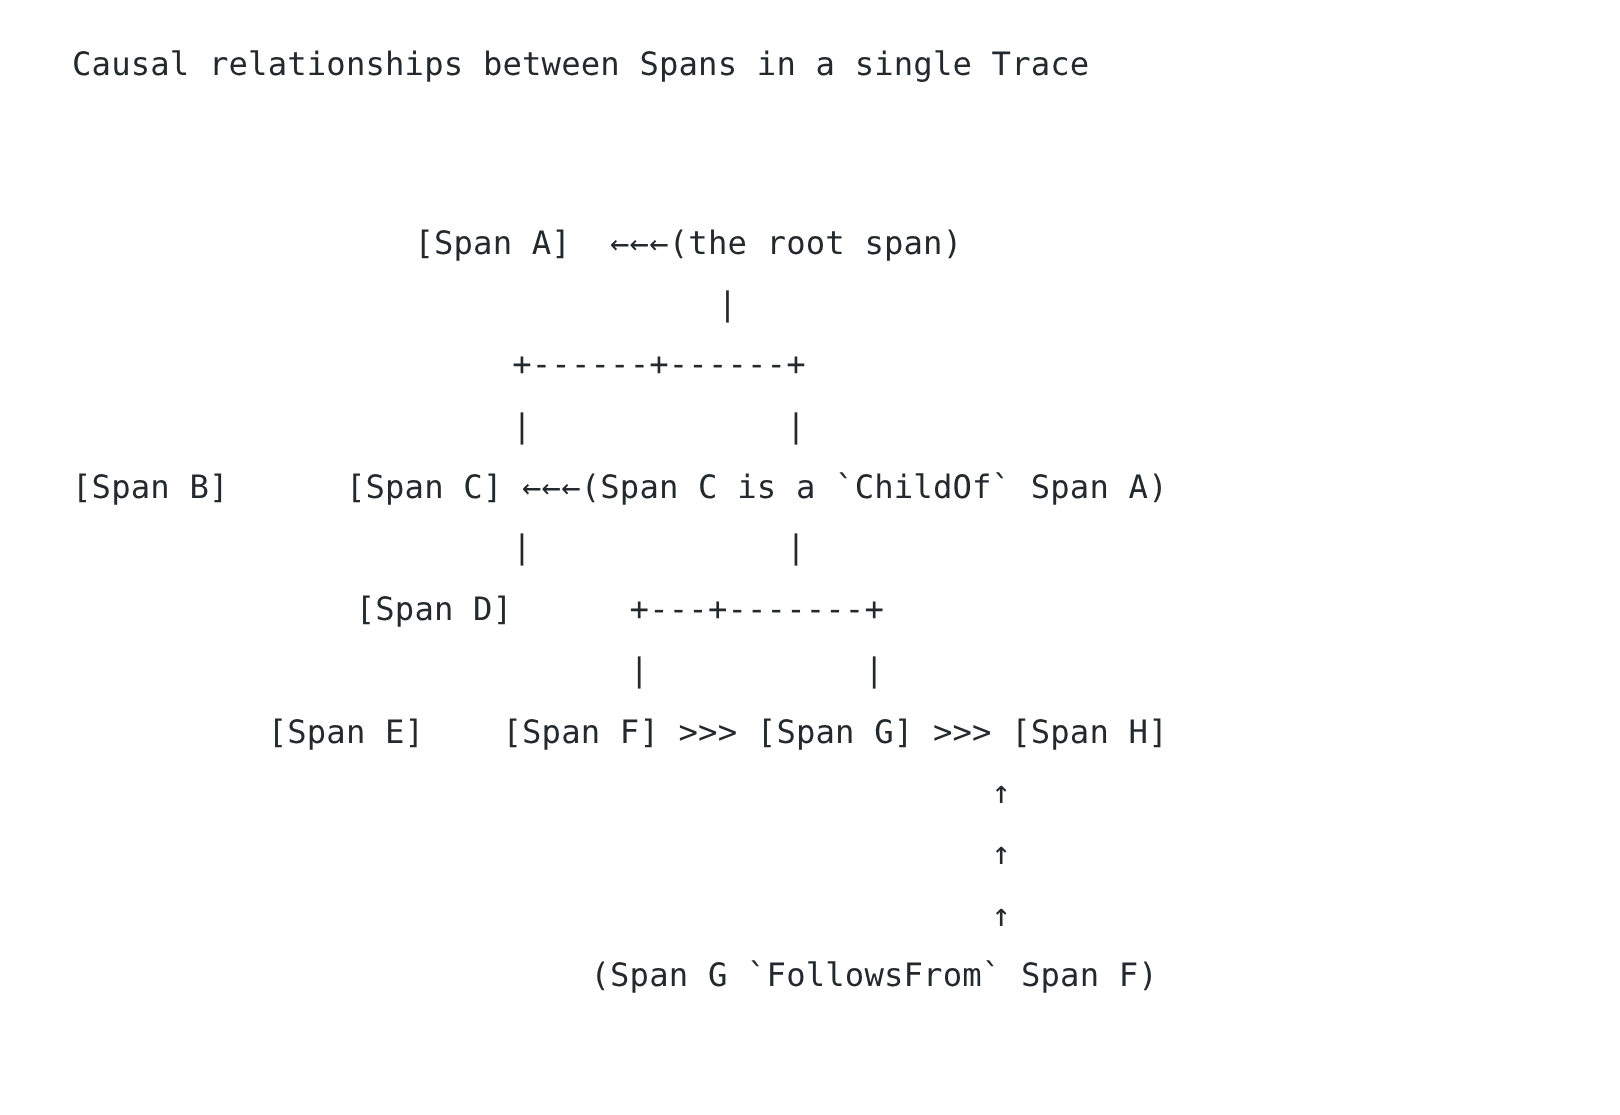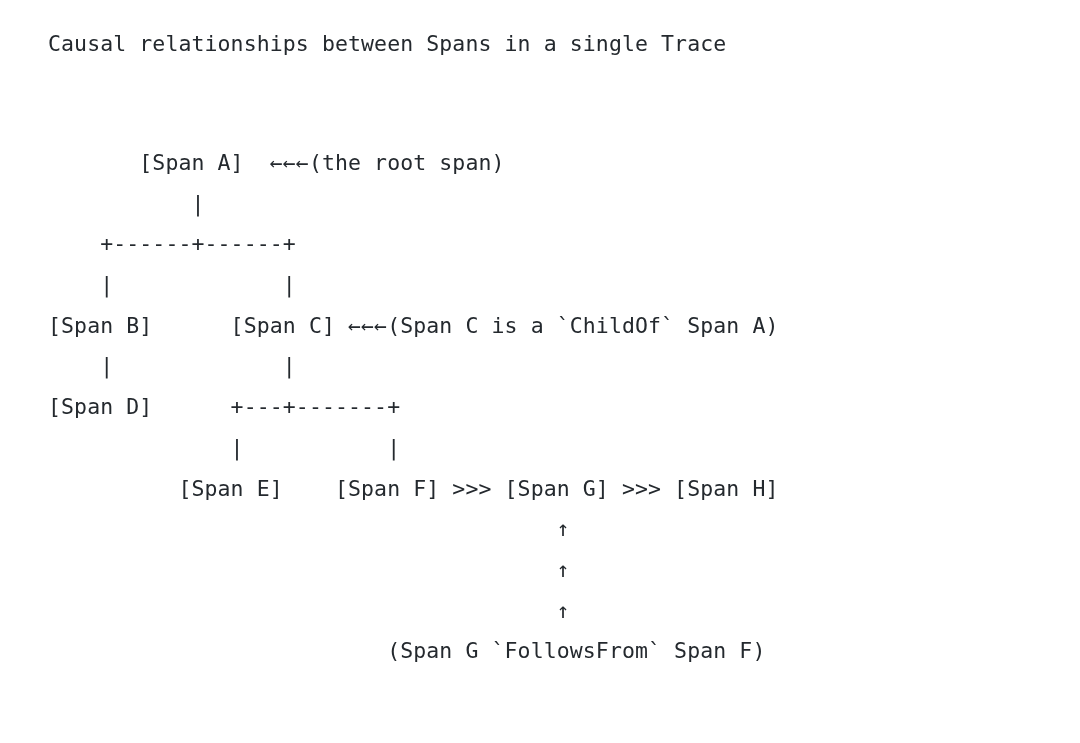--- a/index.html
+++ b/index.html
@@ -37,20 +37,21 @@
     position: absolute;
     left: 48px;
     top: 143px;
     font-size: 21.5px;
     line-height: 40.7px;
     letter-spacing: 0.1px;
     white-space: pre;
     color: #24292e;
     margin: 0;
     font-family: "DejaVu Sans Mono", "Liberation Mono", monospace;
+    text-align: center;
   }
 
   .ascii-art .art-line {
     display: block;
     white-space: pre;
     height: 40.7px;
   }
 </style>
 </head>
 <body>

